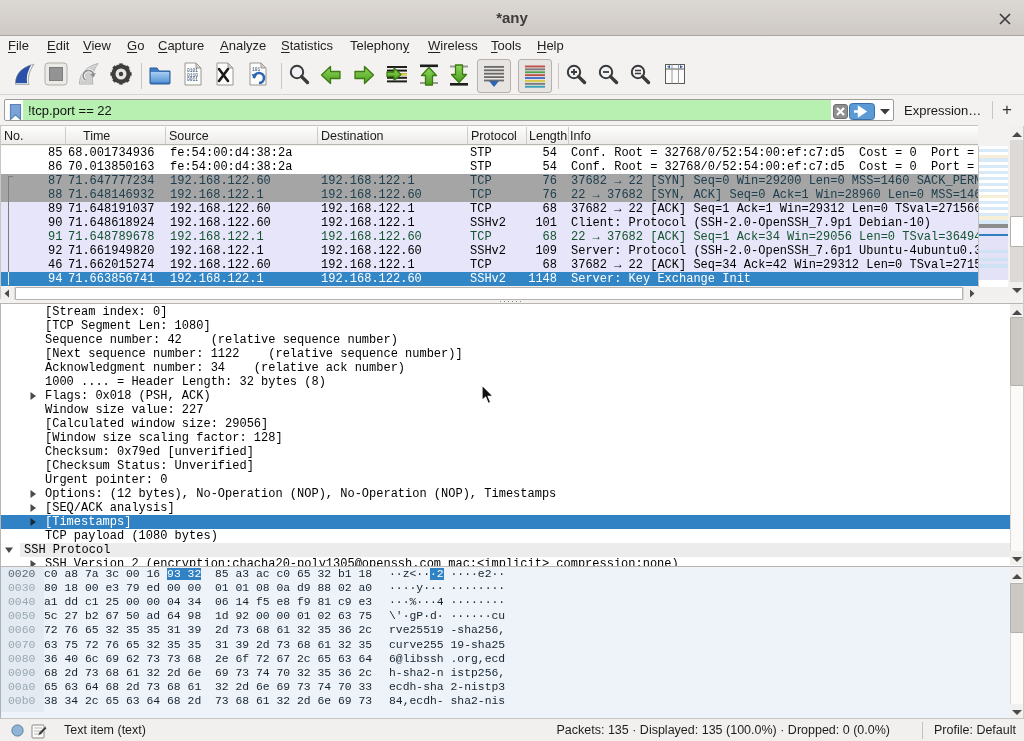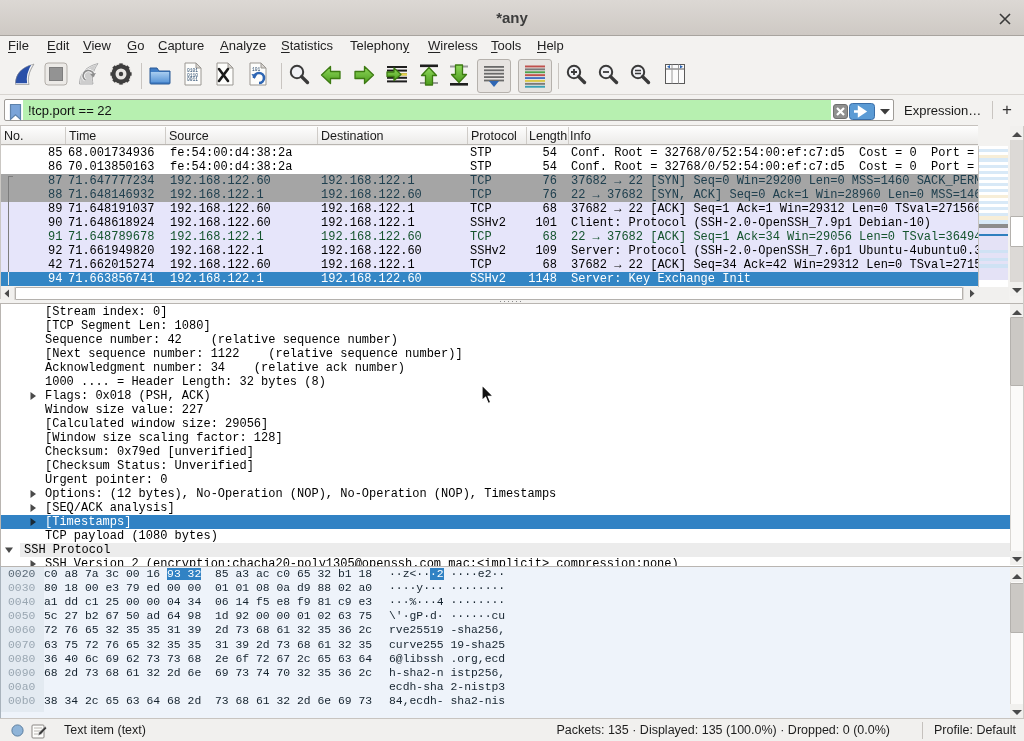--- a/index.html
+++ b/index.html
@@ -260,42 +260,42 @@
       <svg class="abs" style="left:879px;top:12px" width="12" height="7" viewBox="0 0 12 7">
         <path d="M1,1 h10 l-5,5.5 z" fill="#3c3c3c"></path>
       </svg>
       <div class="abs" id="fexpr">Expression…</div>
       <div class="abs" id="fsep"></div>
       <div class="abs" id="fplus">+</div>
     </div>
   <div class="abs" id="plist">
       <div class="abs" id="phead">
         <div class="abs hl" style="left:4px">No.</div>
-        <div class="abs hl" style="left:69px">Time</div>
+        <div class="abs hl" style="left:83px">Time</div>
         <div class="abs hl" style="left:169px">Source</div>
         <div class="abs hl" style="left:321px">Destination</div>
         <div class="abs hl" style="left:471px">Protocol</div>
         <div class="abs hl" style="left:529px">Length</div>
         <div class="abs hl" style="left:570px">Info</div>
         <div class="abs hsep" style="left:65px"></div>
         <div class="abs hsep" style="left:165px"></div>
         <div class="abs hsep" style="left:317px"></div>
         <div class="abs hsep" style="left:467px"></div>
         <div class="abs hsep" style="left:526px"></div>
         <div class="abs hsep" style="left:568px"></div>
       </div>
       <div class="abs prow" style="top:21px;background:#ffffff;color:#000000"><span class="c0">85</span><span class="c1">68.001734936</span><span class="c2">fe:54:00:d4:38:2a</span><span class="c3"></span><span class="c4">STP</span><span class="c5">54</span><span class="c6">Conf. Root = 32768/0/52:54:00:ef:c7:d5  Cost = 0  Port = 0x8001</span></div>
       <div class="abs prow" style="top:35px;background:#ffffff;color:#000000"><span class="c0">86</span><span class="c1">70.013850163</span><span class="c2">fe:54:00:d4:38:2a</span><span class="c3"></span><span class="c4">STP</span><span class="c5">54</span><span class="c6">Conf. Root = 32768/0/52:54:00:ef:c7:d5  Cost = 0  Port = 0x8001</span></div>
       <div class="abs prow" style="top:49px;background:#a5a5a5;color:#20404f"><span class="c0">87</span><span class="c1">71.647777234</span><span class="c2">192.168.122.60</span><span class="c3">192.168.122.1</span><span class="c4">TCP</span><span class="c5">76</span><span class="c6">37682 → 22 [SYN] Seq=0 Win=29200 Len=0 MSS=1460 SACK_PERM=1 TSval=2715667288 TSecr=0 WS=128</span></div>
       <div class="abs prow" style="top:63px;background:#a5a5a5;color:#20404f"><span class="c0">88</span><span class="c1">71.648146932</span><span class="c2">192.168.122.1</span><span class="c3">192.168.122.60</span><span class="c4">TCP</span><span class="c5">76</span><span class="c6">22 → 37682 [SYN, ACK] Seq=0 Ack=1 Win=28960 Len=0 MSS=1460 SACK_PERM=1 TSval=3649497459</span></div>
       <div class="abs prow" style="top:77px;background:#e6e5fa;color:#000000"><span class="c0">89</span><span class="c1">71.648191037</span><span class="c2">192.168.122.60</span><span class="c3">192.168.122.1</span><span class="c4">TCP</span><span class="c5">68</span><span class="c6">37682 → 22 [ACK] Seq=1 Ack=1 Win=29312 Len=0 TSval=2715667289 TSecr=3649497459</span></div>
       <div class="abs prow" style="top:91px;background:#e6e5fa;color:#000000"><span class="c0">90</span><span class="c1">71.648618924</span><span class="c2">192.168.122.60</span><span class="c3">192.168.122.1</span><span class="c4">SSHv2</span><span class="c5">101</span><span class="c6">Client: Protocol (SSH-2.0-OpenSSH_7.9p1 Debian-10)</span></div>
       <div class="abs prow" style="top:105px;background:#e6e5fa;color:#14532d"><span class="c0">91</span><span class="c1">71.648789678</span><span class="c2">192.168.122.1</span><span class="c3">192.168.122.60</span><span class="c4">TCP</span><span class="c5">68</span><span class="c6">22 → 37682 [ACK] Seq=1 Ack=34 Win=29056 Len=0 TSval=3649497501 TSecr=2715667289</span></div>
       <div class="abs prow" style="top:119px;background:#e6e5fa;color:#000000"><span class="c0">92</span><span class="c1">71.661949820</span><span class="c2">192.168.122.1</span><span class="c3">192.168.122.60</span><span class="c4">SSHv2</span><span class="c5">109</span><span class="c6">Server: Protocol (SSH-2.0-OpenSSH_7.6p1 Ubuntu-4ubuntu0.3)</span></div>
-      <div class="abs prow" style="top:133px;background:#e6e5fa;color:#000000"><span class="c0">42</span><span class="c1">71.662015274</span><span class="c2">192.168.122.60</span><span class="c3">192.168.122.1</span><span class="c4">TCP</span><span class="c5">68</span><span class="c6">37682 → 22 [ACK] Seq=34 Ack=42 Win=29312 Len=0 TSval=2715667301 TSecr=3649497501</span></div>
+      <div class="abs prow" style="top:133px;background:#e6e5fa;color:#000000"><span class="c0">46</span><span class="c1">71.662015274</span><span class="c2">192.168.122.60</span><span class="c3">192.168.122.1</span><span class="c4">TCP</span><span class="c5">68</span><span class="c6">37682 → 22 [ACK] Seq=34 Ack=42 Win=29312 Len=0 TSval=2715667301 TSecr=3649497501</span></div>
       <div class="abs prow" style="top:147px;background:#3386c5;color:#ffffff"><span class="c0">94</span><span class="c1">71.663856741</span><span class="c2">192.168.122.1</span><span class="c3">192.168.122.60</span><span class="c4">SSHv2</span><span class="c5">1148</span><span class="c6">Server: Key Exchange Init</span></div>
       <div class="abs" style="left:8px;top:51px;width:5px;height:110px;border-left:1px solid #7d7d7d;border-top:1px solid #7d7d7d"></div>
       <div class="abs" style="left:8px;top:147px;width:1px;height:13px;background:#e8e8e8"></div>
       <div class="abs" style="left:978px;top:21px;width:30px;height:141px;border-left:1px solid #c6c3bf;overflow:hidden">
         <div class="abs" style="left:0;top:0px;width:30px;height:3px;background:#ffffff"></div>
         <div class="abs" style="left:0;top:3px;width:30px;height:3px;background:#d8e9f7"></div>
         <div class="abs" style="left:0;top:6px;width:30px;height:3px;background:#ffffff"></div>
         <div class="abs" style="left:0;top:9px;width:30px;height:3px;background:#f7eed8"></div>
         <div class="abs" style="left:0;top:12px;width:30px;height:4px;background:#d8e9f7"></div>
         <div class="abs" style="left:0;top:16px;width:30px;height:3px;background:#ffffff"></div>
@@ -409,21 +409,21 @@
   <div class="abs" id="hex">
       <div class="abs" id="hexoff"></div>
       <div class="abs xrow" style="top:0.0px"><span class="abs xoff" style="color:#5c6b78">0020</span><span class="abs xhex">c0 a8 7a 3c 00 16 <span class="hisel">93 32</span>  85 a3 ac c0 65 32 b1 18</span><span class="abs xasc">··z&lt;··<span class="hisel">·2</span> ····e2··</span></div>
       <div class="abs xrow" style="top:14.1px"><span class="abs xoff" style="color:#9aa7b2">0030</span><span class="abs xhex">80 18 00 e3 79 ed 00 00  01 01 08 0a d9 88 02 a0</span><span class="abs xasc">····y··· ········</span></div>
       <div class="abs xrow" style="top:28.2px"><span class="abs xoff" style="color:#9aa7b2">0040</span><span class="abs xhex">a1 dd c1 25 00 00 04 34  06 14 f5 e8 f9 81 c9 e3</span><span class="abs xasc">···%···4 ········</span></div>
       <div class="abs xrow" style="top:42.3px"><span class="abs xoff" style="color:#9aa7b2">0050</span><span class="abs xhex">5c 27 b2 67 50 ad 64 98  1d 92 00 00 01 02 63 75</span><span class="abs xasc">\'·gP·d· ······cu</span></div>
       <div class="abs xrow" style="top:56.4px"><span class="abs xoff" style="color:#9aa7b2">0060</span><span class="abs xhex">72 76 65 32 35 35 31 39  2d 73 68 61 32 35 36 2c</span><span class="abs xasc">rve25519 -sha256,</span></div>
       <div class="abs xrow" style="top:70.5px"><span class="abs xoff" style="color:#9aa7b2">0070</span><span class="abs xhex">63 75 72 76 65 32 35 35  31 39 2d 73 68 61 32 35</span><span class="abs xasc">curve255 19-sha25</span></div>
       <div class="abs xrow" style="top:84.6px"><span class="abs xoff" style="color:#9aa7b2">0080</span><span class="abs xhex">36 40 6c 69 62 73 73 68  2e 6f 72 67 2c 65 63 64</span><span class="abs xasc">6@libssh .org,ecd</span></div>
       <div class="abs xrow" style="top:98.7px"><span class="abs xoff" style="color:#9aa7b2">0090</span><span class="abs xhex">68 2d 73 68 61 32 2d 6e  69 73 74 70 32 35 36 2c</span><span class="abs xasc">h-sha2-n istp256,</span></div>
-      <div class="abs xrow" style="top:112.8px"><span class="abs xoff" style="color:#9aa7b2">00a0</span><span class="abs xasc">ecdh-sha 2-nistp3</span></div>
+      <div class="abs xrow" style="top:112.8px"><span class="abs xoff" style="color:#9aa7b2">00a0</span><span class="abs xhex">65 63 64 68 2d 73 68 61  32 2d 6e 69 73 74 70 33</span><span class="abs xasc">ecdh-sha 2-nistp3</span></div>
       <div class="abs xrow" style="top:126.89999999999999px"><span class="abs xoff" style="color:#9aa7b2">00b0</span><span class="abs xhex">38 34 2c 65 63 64 68 2d  73 68 61 32 2d 6e 69 73</span><span class="abs xasc">84,ecdh- sha2-nis</span></div>
     </div>
   <div class="abs" style="left:1010px;top:568px;width:14px;height:150px;background:#fbfaf9;border-left:1px solid #dad7d3"></div>
     <div class="abs sbtn" style="left:1010px;top:568px;width:14px;height:14px"></div>
     <svg class="abs" style="left:1010px;top:571px" width="14" height="12" viewBox="0 0 14 12">
       <path d="M2,8 L7,3 L12,8 Z" fill="#4a4a4a"></path>
     </svg>
     <div class="abs sbtn" style="left:1010px;top:704px;width:14px;height:14px"></div>
     <svg class="abs" style="left:1010px;top:706px" width="14" height="12" viewBox="0 0 14 12">
       <path d="M2,4 L12,4 L7,9 Z" fill="#4a4a4a"></path>

